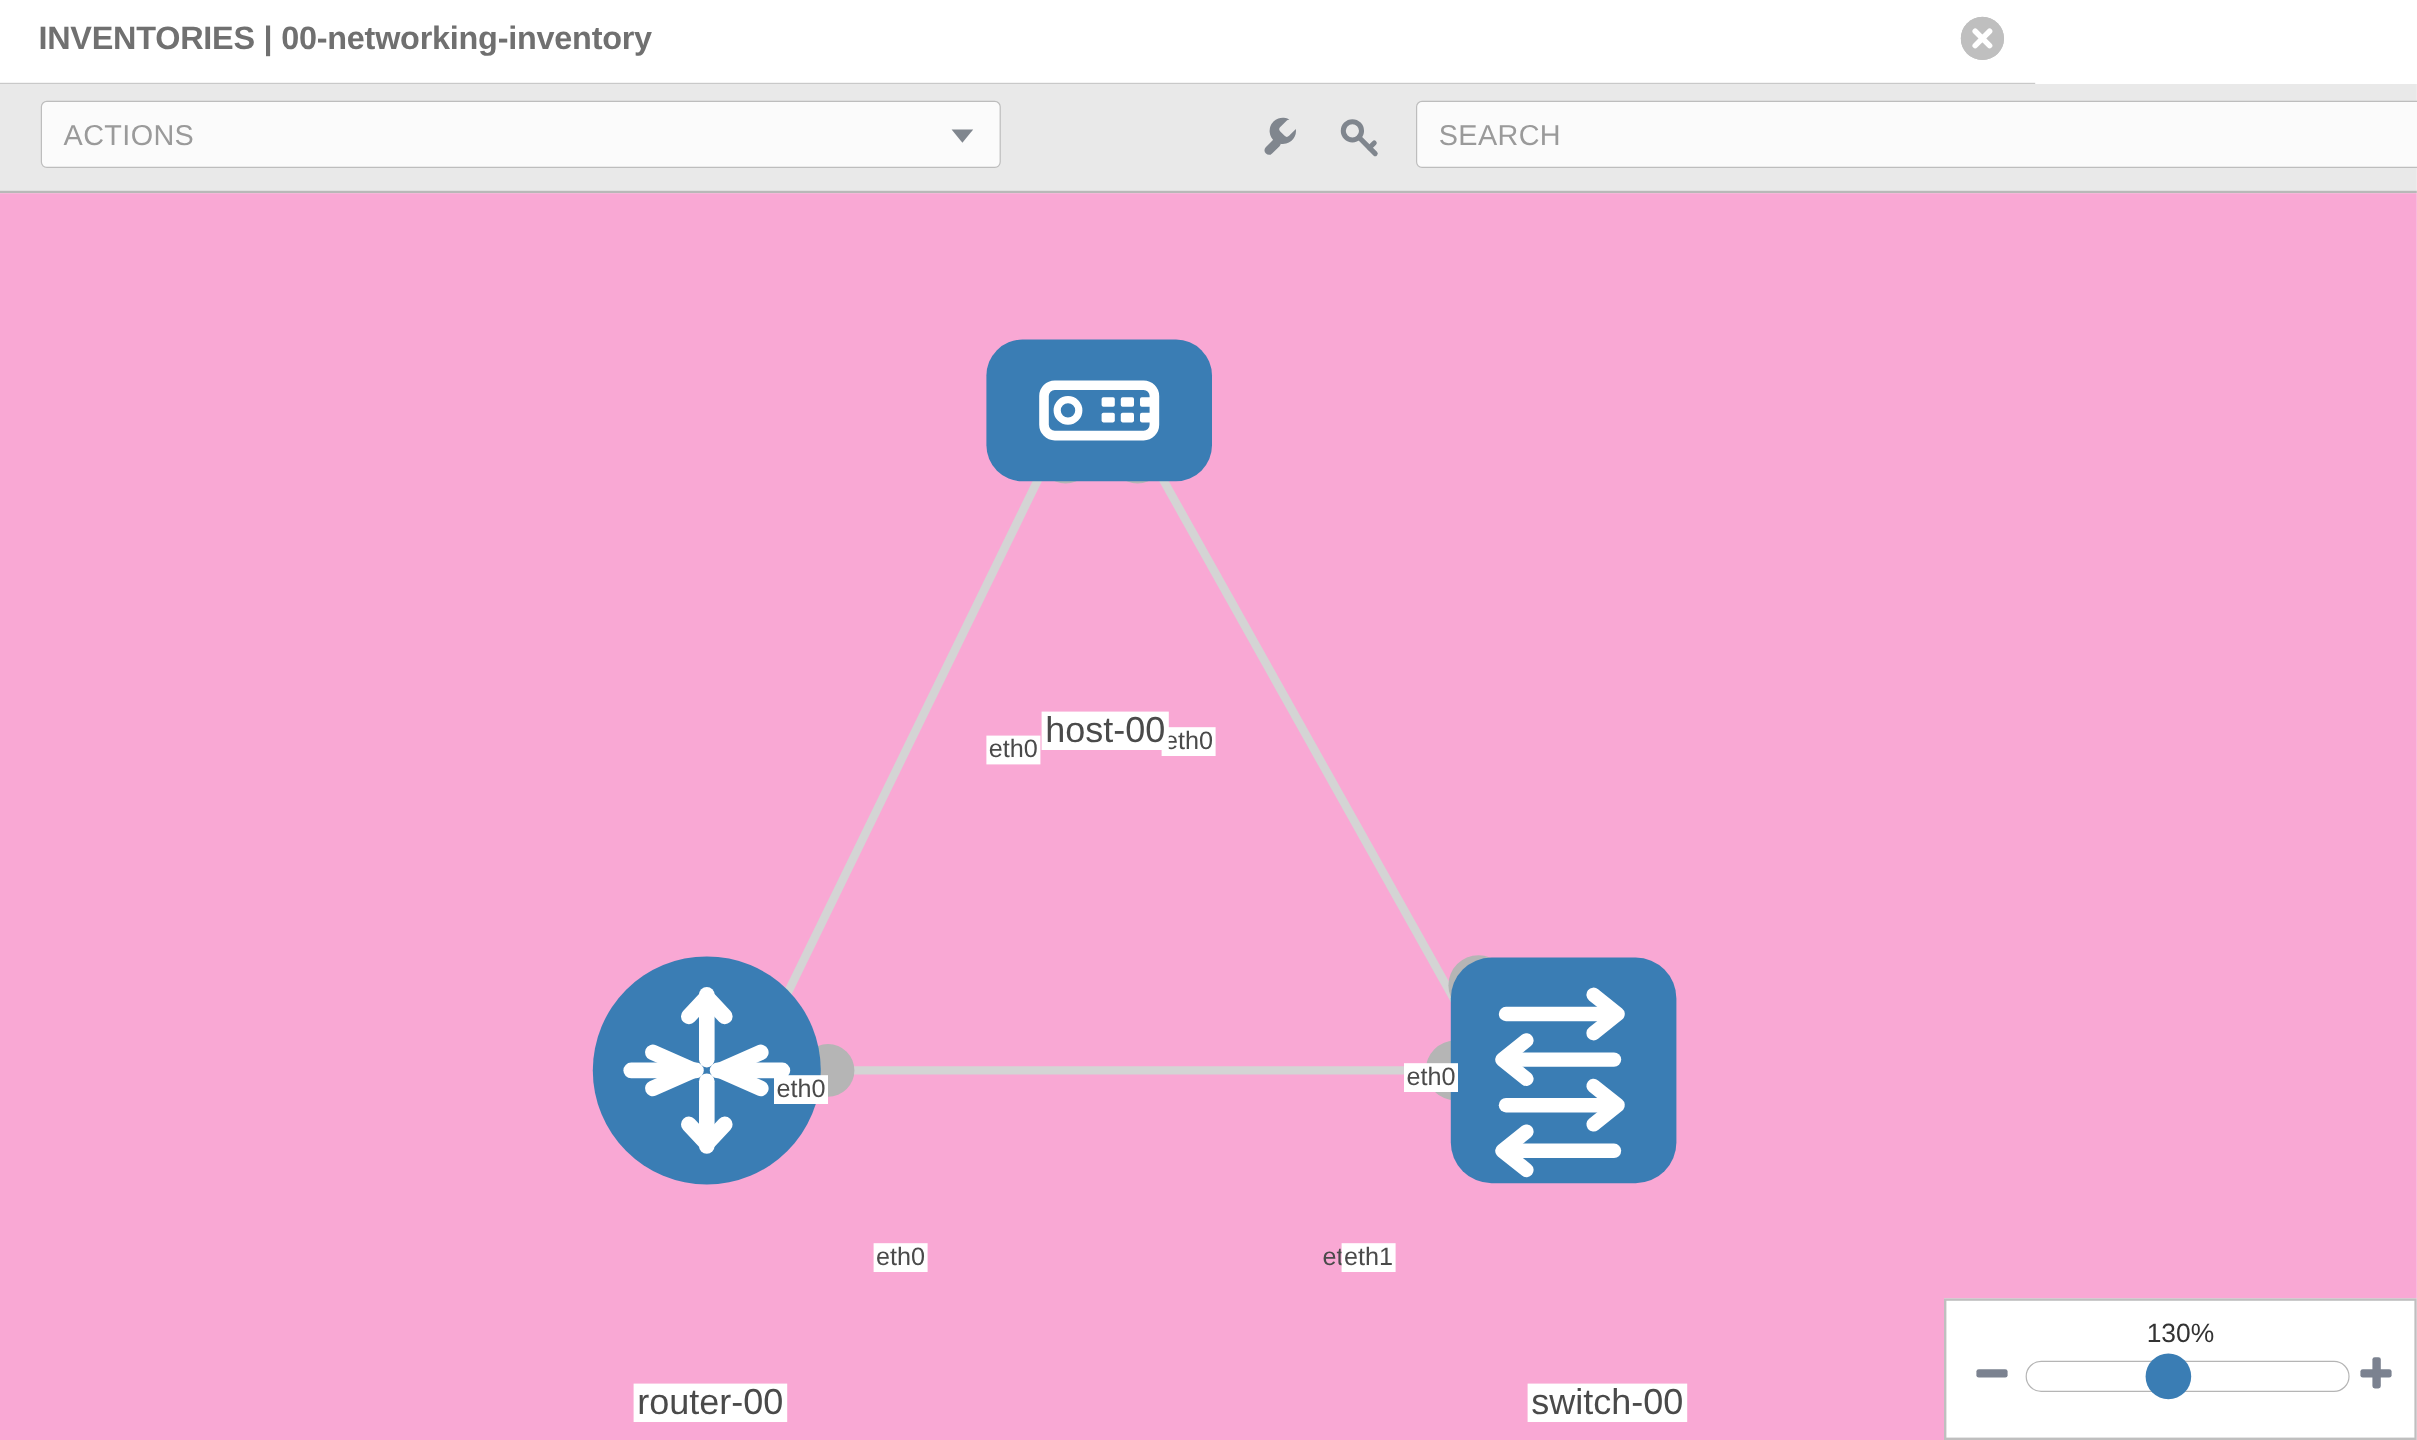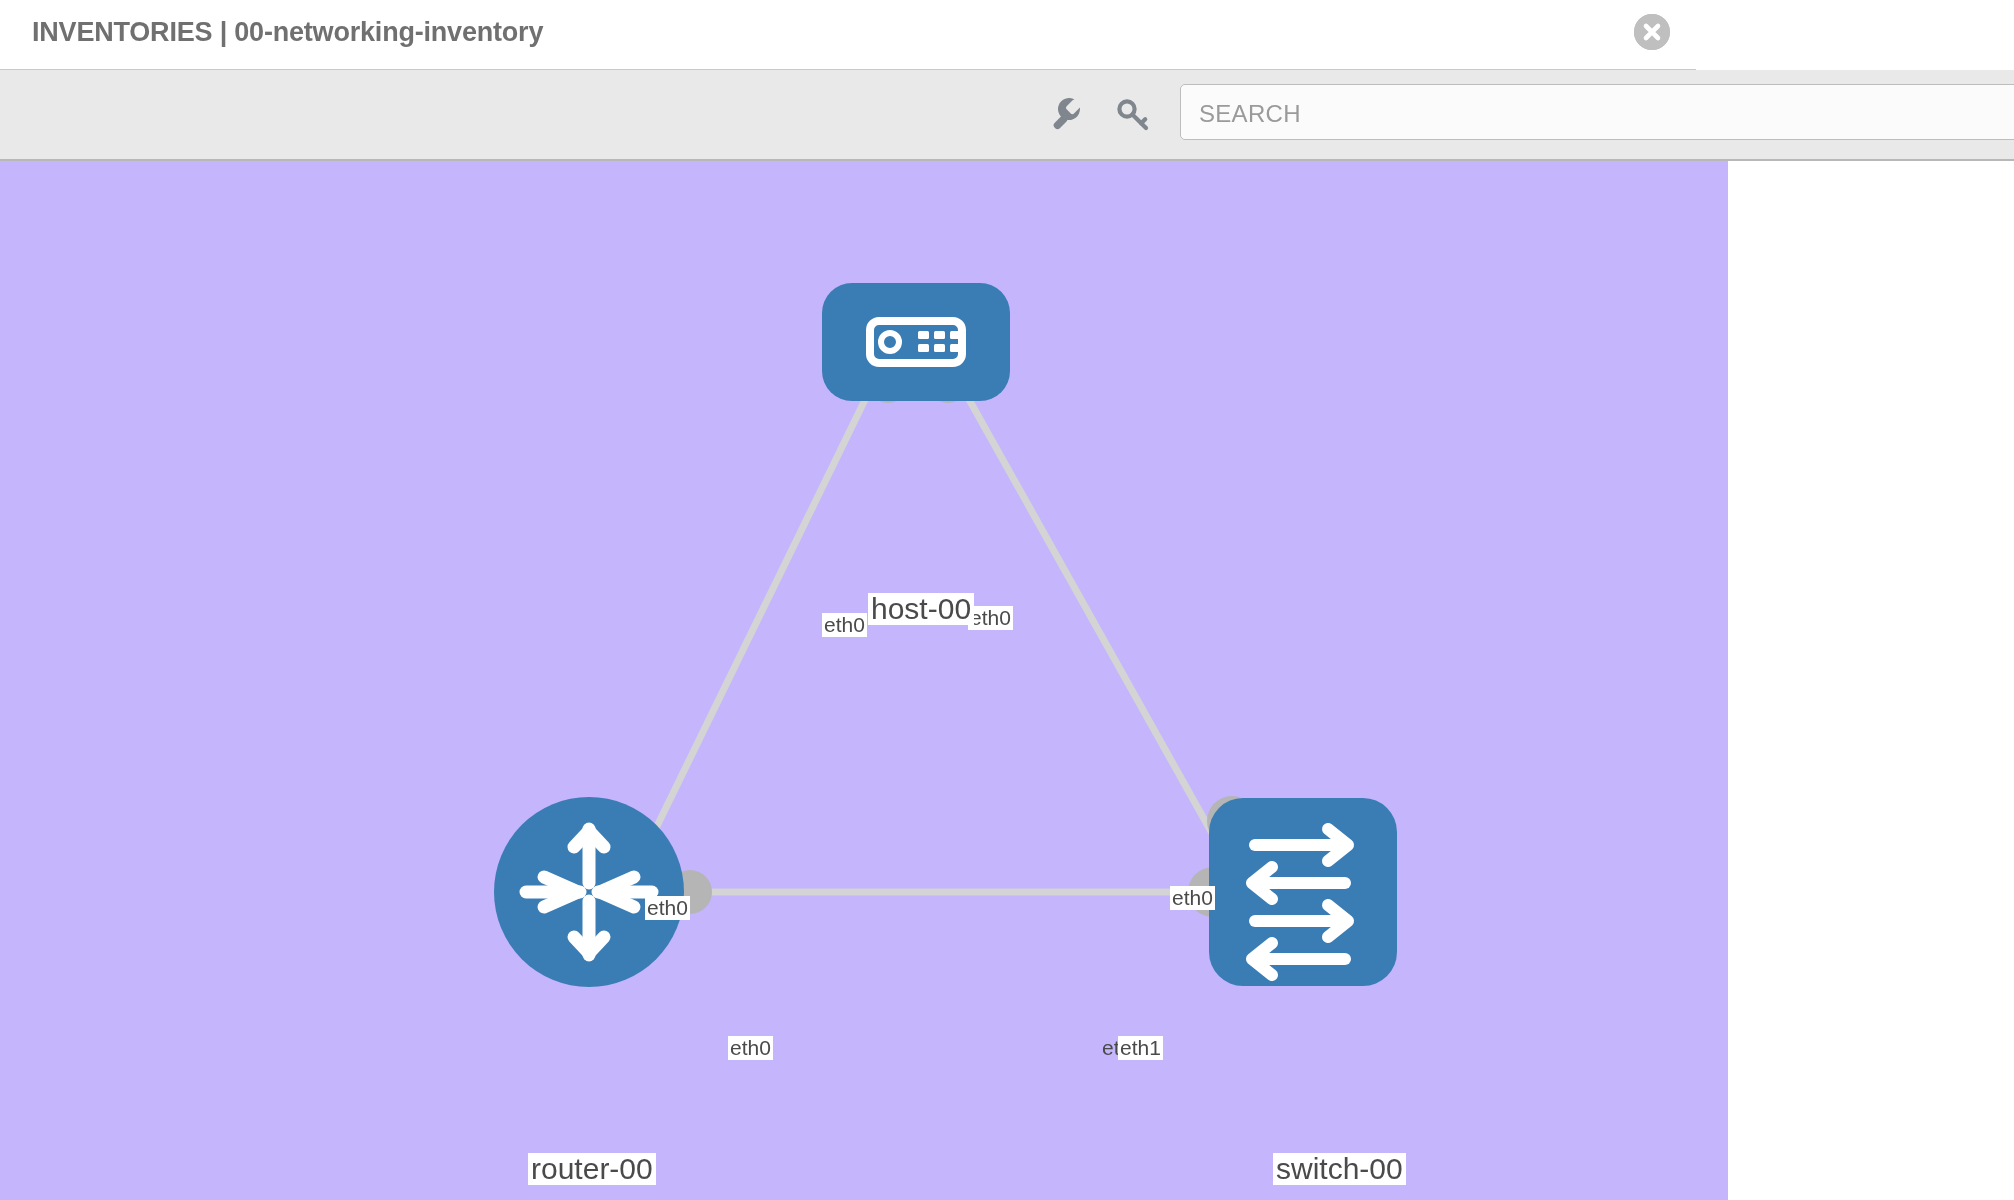--- a/index.html
+++ b/index.html
@@ -117,23 +117,23 @@
     font-size: 24px;
     color: #9a9a9a;
     font-stretch: condensed;
     letter-spacing: 0.3px;
   }
 
   
   .canvas {
     position: absolute;
     left: 0; top: 161px;
-    width: 1728px;
+    width: 2014px;
     height: 1039px;
-    background: #c4b5fd;
+    background: #f9a8d4;
     overflow: hidden;
   }
   .canvas svg.graph {
     position: absolute;
     left: 0; top: 0;
   }
 
   .edge-label,
   .node-label {
     position: absolute;
@@ -205,20 +205,24 @@
   <div class="close-btn">
     <svg width="36" height="36" viewBox="0 0 36 36" aria-hidden="true">
       <circle cx="18" cy="18" r="18" fill="#bfbfbf"></circle>
       <path d="M12 12 L24 24 M24 12 L12 24" stroke="#ffffff" stroke-width="4.6" stroke-linecap="round"></path>
     </svg>
   </div>
 </div>
 
 <div class="toolbar">
 
+  <div class="actions-select">
+    <span class="label">ACTIONS</span>
+    <span class="caret"></span>
+  </div>
 
   <div class="tool-icon wrench">
     <svg width="44" height="44" viewBox="0 0 44 44" aria-hidden="true">
       <g fill="#80868e">
         <path d="M30.5 7.5 a11 11 0 1 0 5.5 9.6 l-0.1-1.6 -5.7 5.7 a2.6 2.6 0 0 1-3.7 0 l-3.6-3.6 a2.6 2.6 0 0 1 0-3.7 l5.7-5.7 z"></path>
         <rect x="8.5" y="26.5" width="16" height="7.5" rx="3.6" transform="rotate(-45 16.5 30.2)"></rect>
       </g>
     </svg>
   </div>
 
@@ -306,13 +310,29 @@
   <div class="edge-label" style="left:645px; top:735px;">eth0</div>
   <div class="edge-label" style="left:1170px; top:725px;">eth0</div>
   <div class="edge-label" style="left:728px; top:875px;">eth0</div>
   <div class="edge-label" style="left:1100px; top:875px; background:transparent;">eth</div>
   <div class="edge-label" style="left:1118px; top:875px;">eth1</div>
 
   <div class="node-label" style="left:868px; top:432px;">host-00</div>
   <div class="node-label" style="left:528px; top:992px;">router-00</div>
   <div class="node-label" style="left:1245px; top:992px;margin-left:28px;">switch-00</div>
 
+  <div class="zoom-panel" style="left:1620px; top:921px;">
+    <div class="zoom-level">130%</div>
+    <div class="zoom-minus">
+      <svg width="32" height="32" viewBox="0 0 32 32" aria-hidden="true">
+        <rect x="3" y="13" width="26" height="7" rx="2" fill="#7b8290"></rect>
+      </svg>
+    </div>
+    <div class="zoom-slider"></div>
+    <div class="zoom-thumb"></div>
+    <div class="zoom-plus">
+      <svg width="32" height="32" viewBox="0 0 32 32" aria-hidden="true">
+        <rect x="3" y="13" width="26" height="7" rx="2" fill="#7b8290"></rect>
+        <rect x="13" y="3" width="7" height="26" rx="2" fill="#7b8290"></rect>
+      </svg>
+    </div>
+  </div>
 </div>
 
 </body></html>

